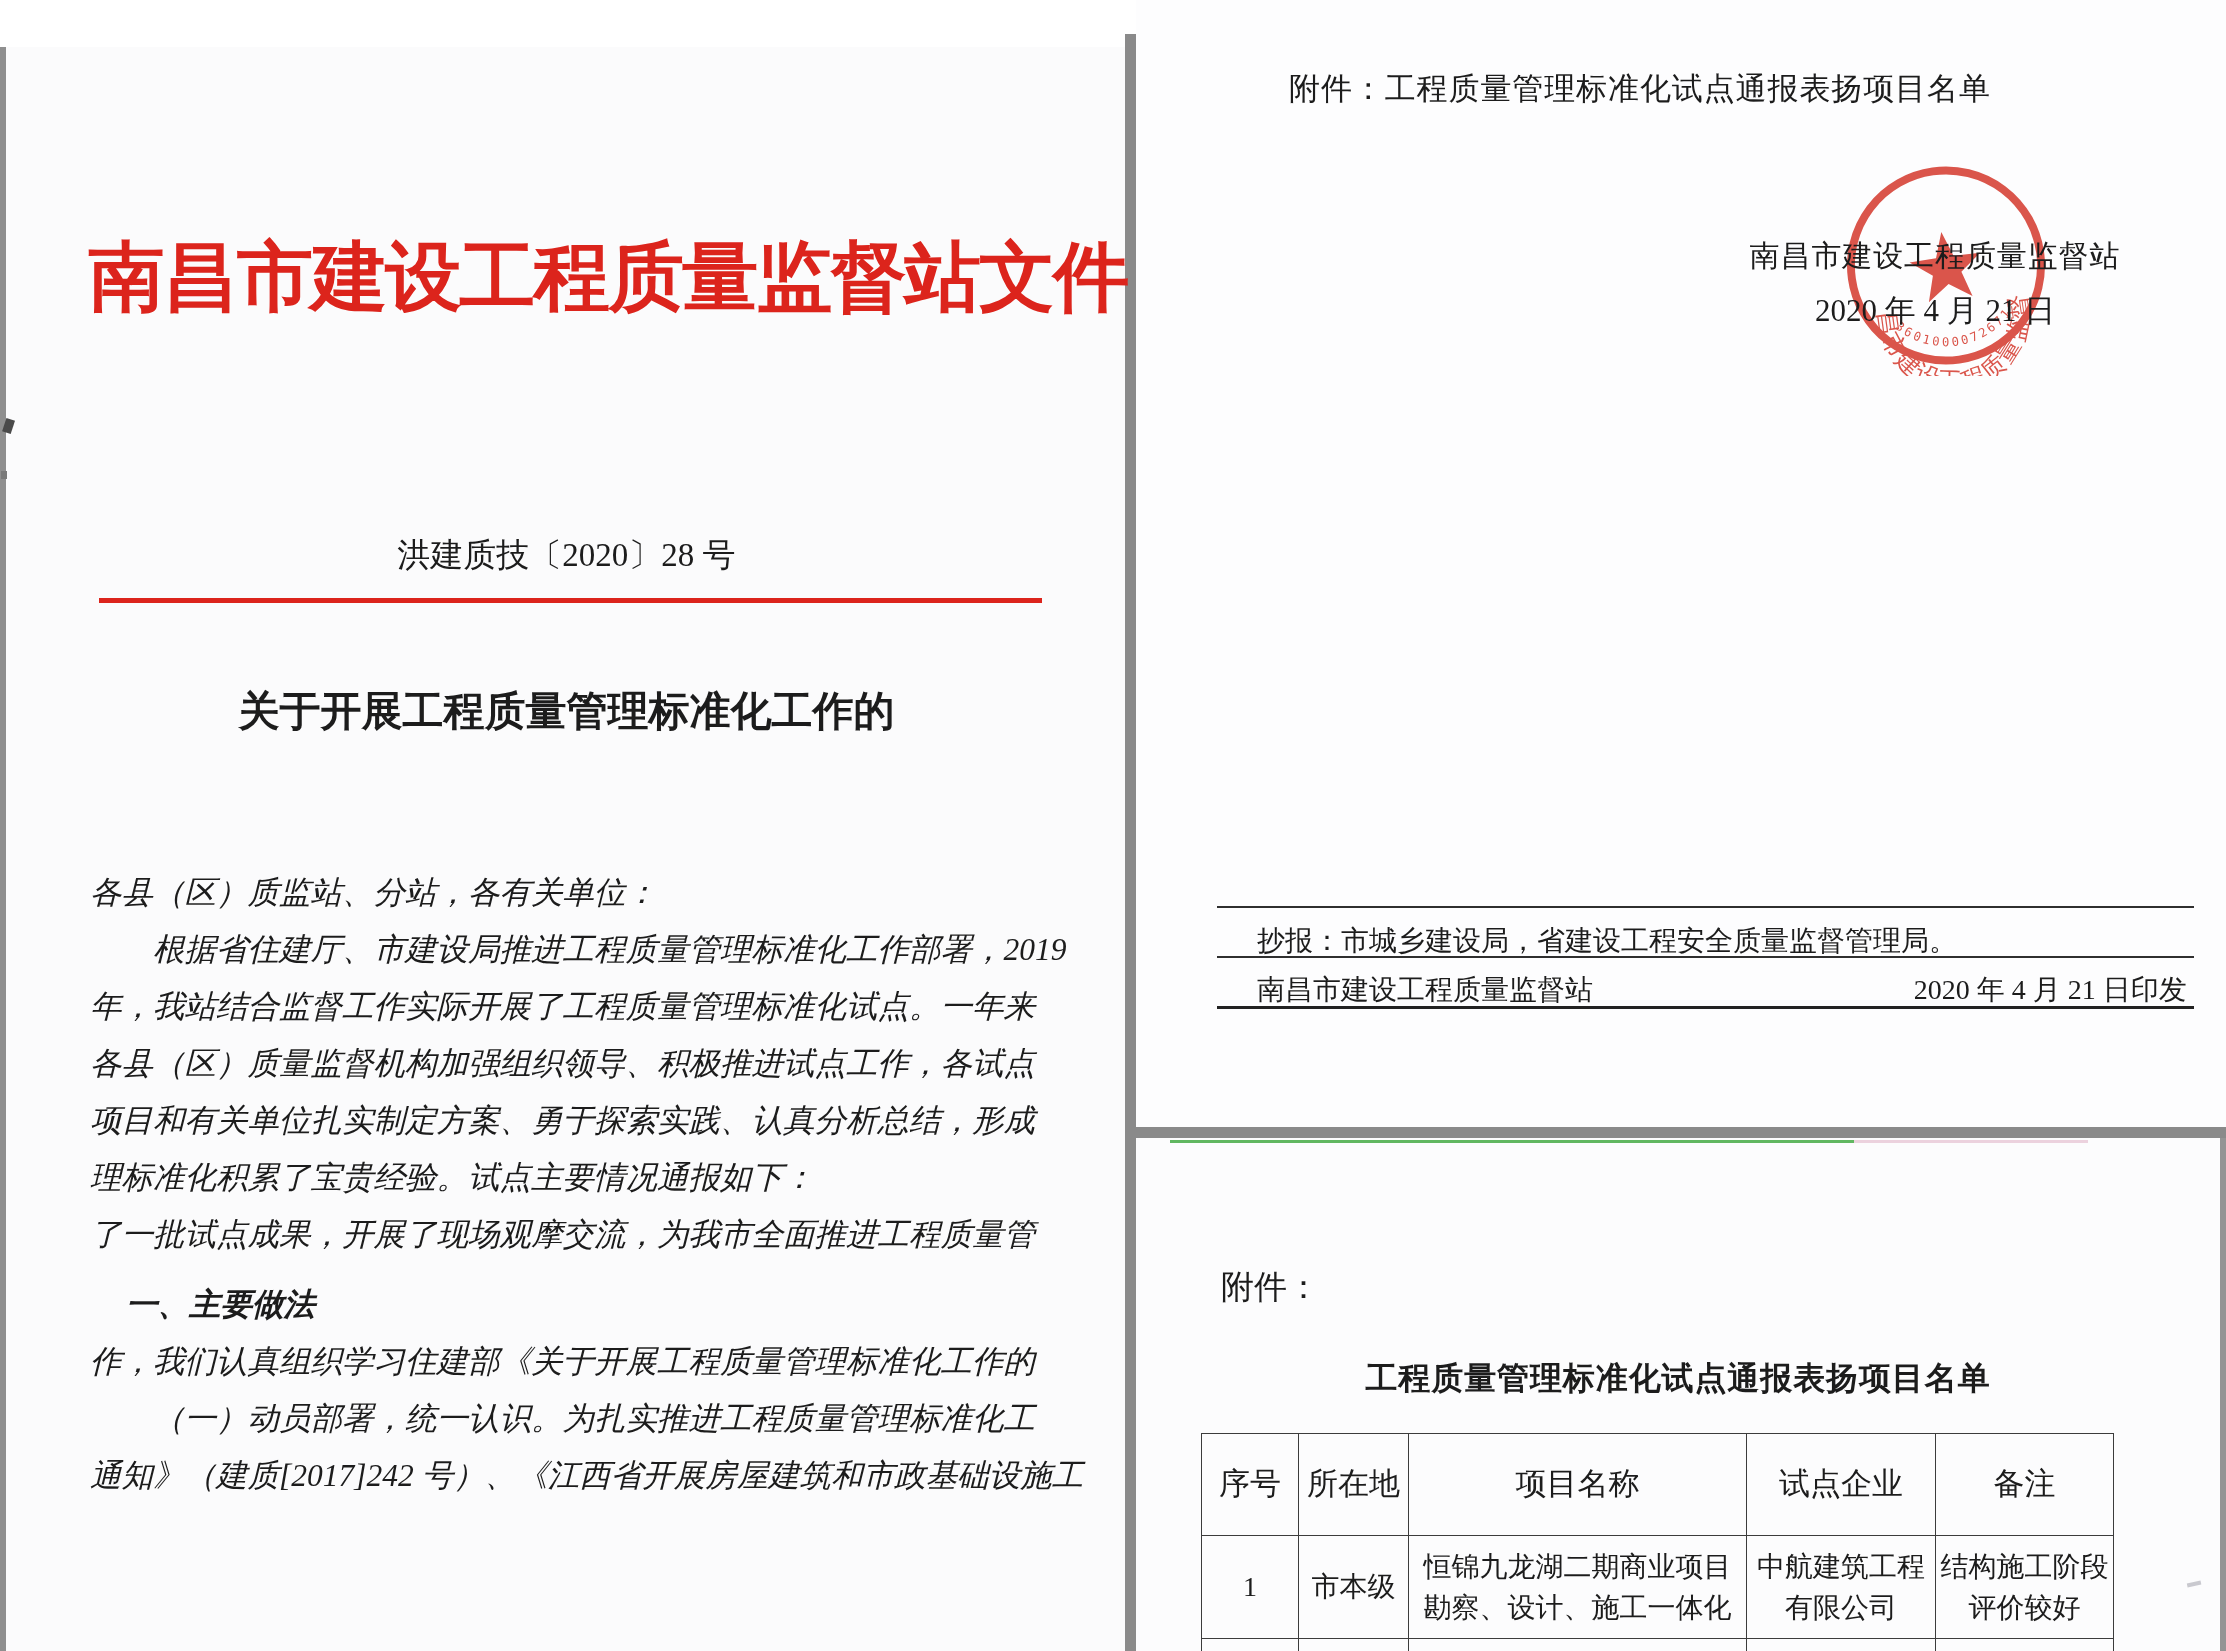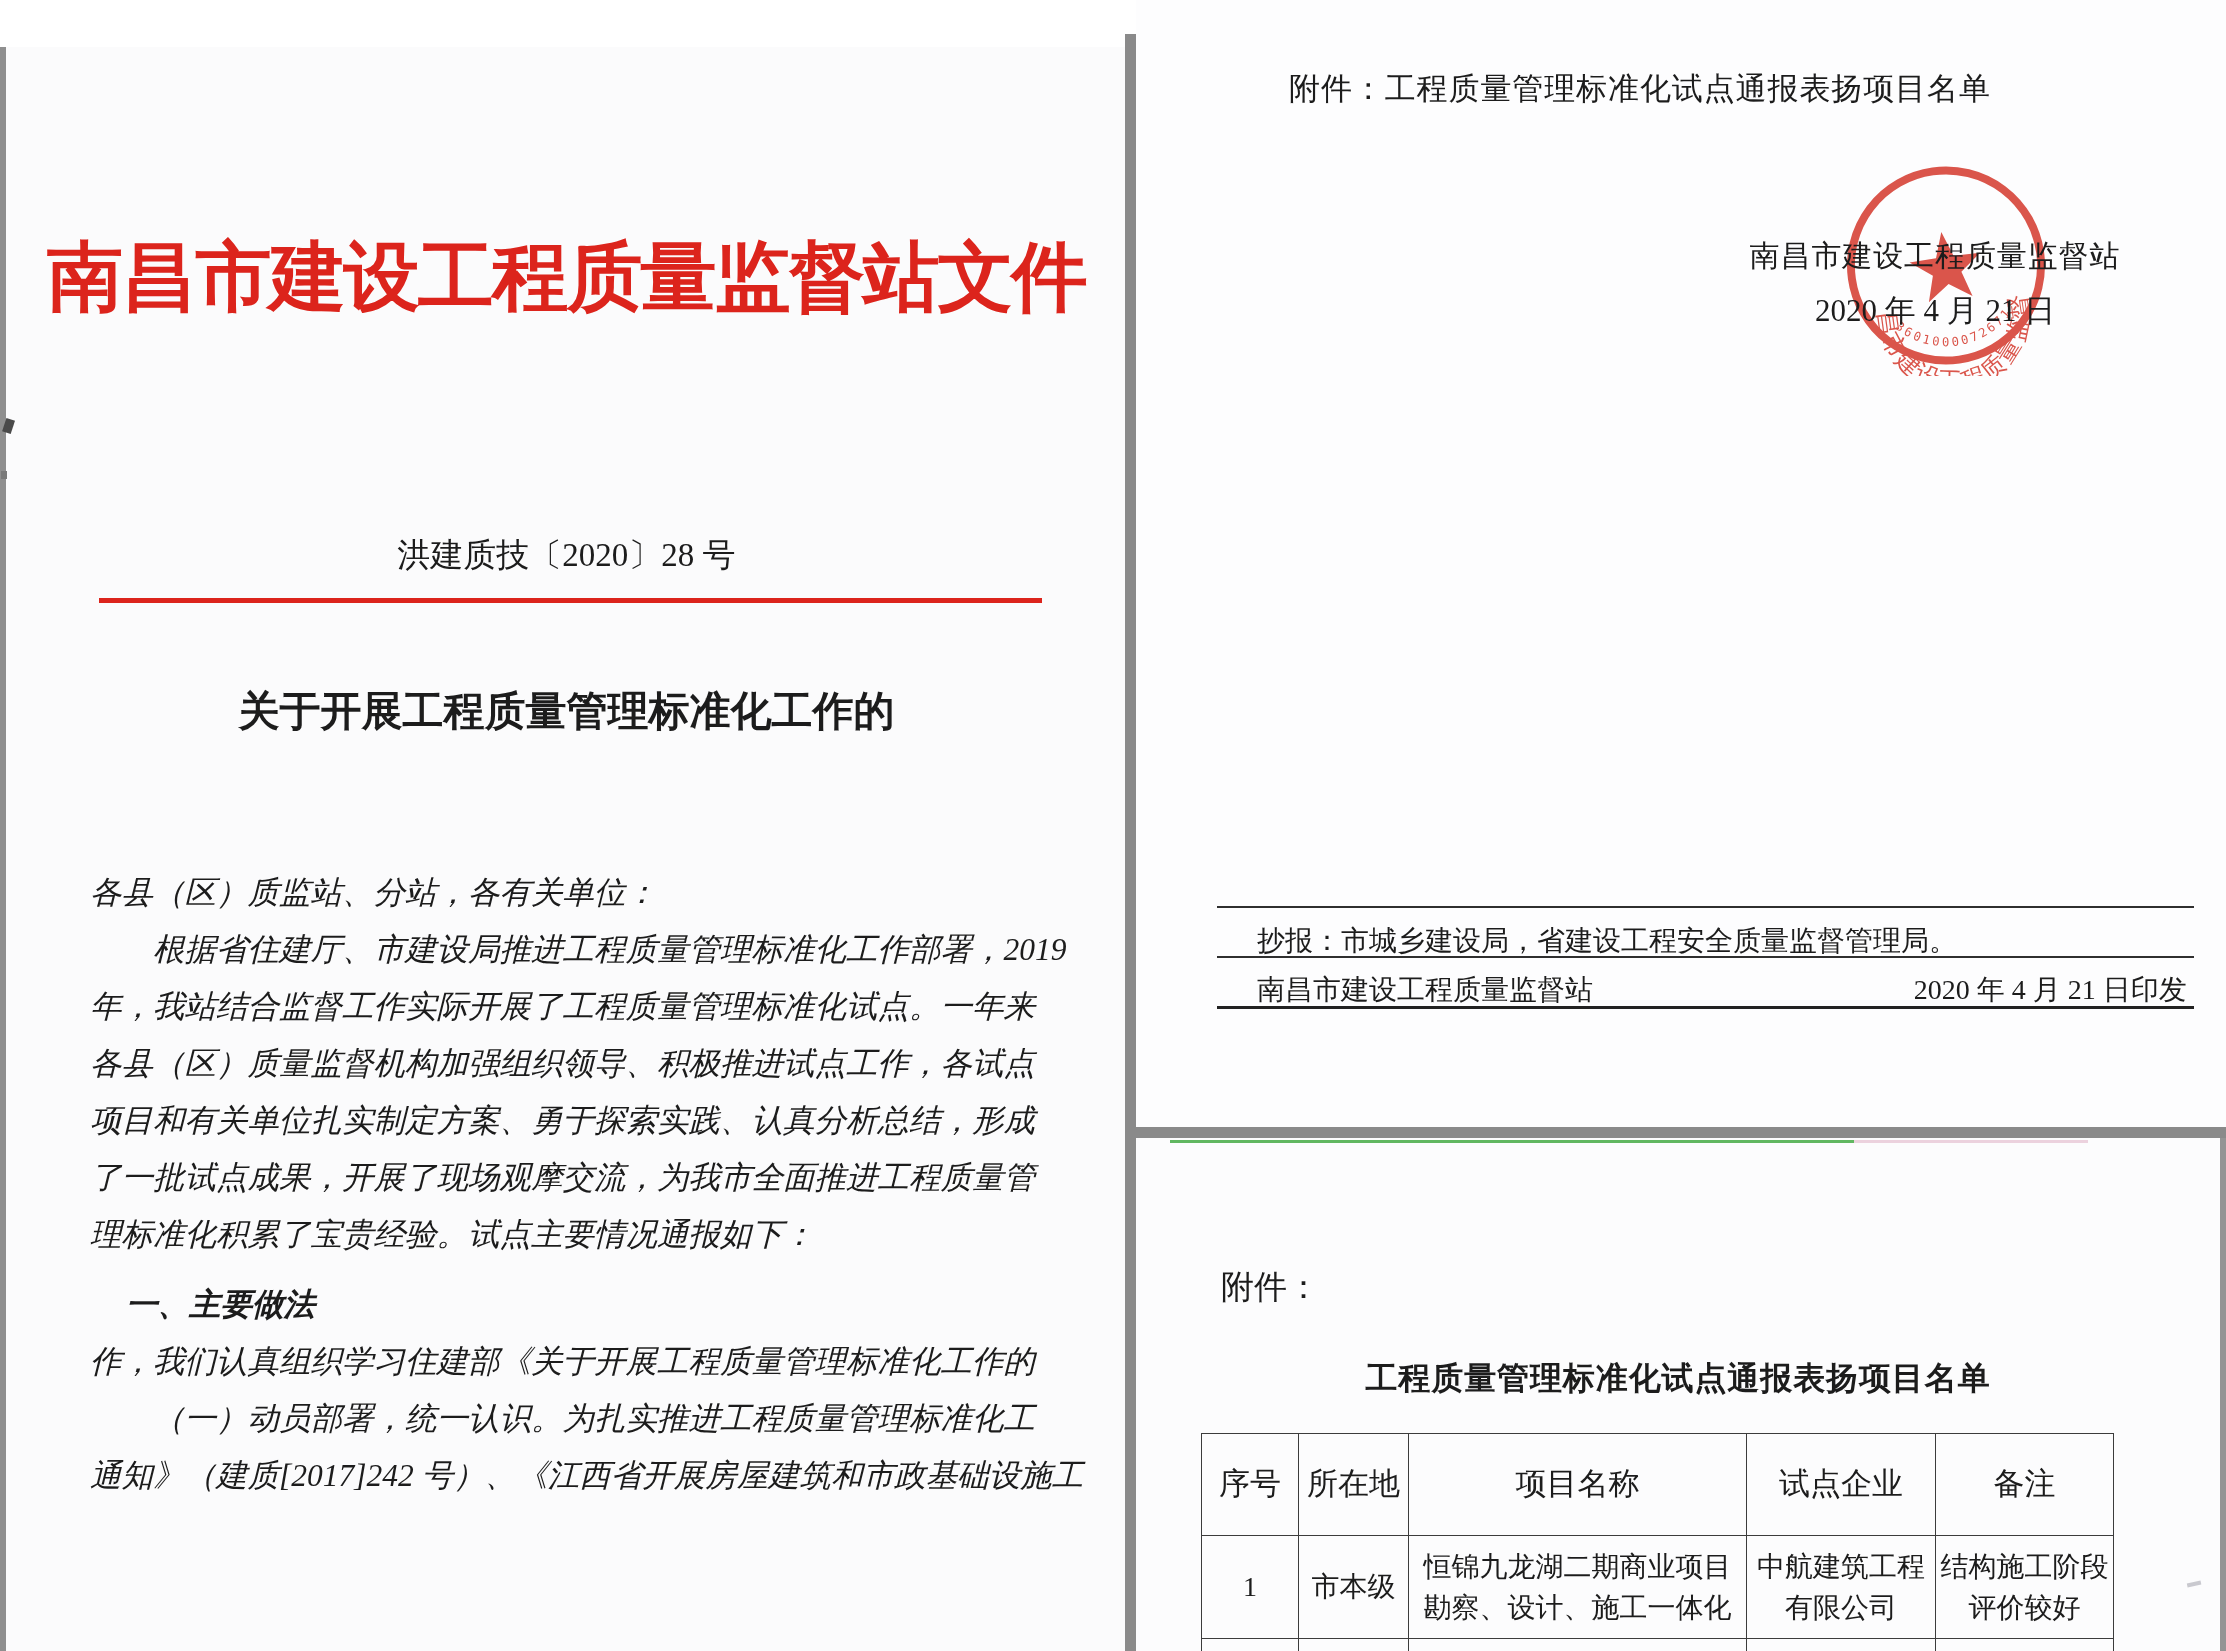--- a/index.html
+++ b/index.html
@@ -20,21 +20,21 @@
   .gap-v{left:1125px;top:34px;width:10.8px;height:1617px;background:#8a8a8a;}
   .gap-h{left:1125px;top:1127px;width:1102px;height:10.8px;background:#8a8a8a;}
   .edge-right-b{left:2220px;top:1138px;width:7.2px;height:514px;background:#949494;}
   .scanline-green{left:1170px;top:1140px;width:684px;height:2.7px;background:#3aa53a;opacity:.8;}
   .scanline-pink{left:1854px;top:1140px;width:234px;height:2.7px;background:#ecd2de;}
   .artifact1{left:3.6px;top:419px;width:9px;height:14.4px;background:#4a4a4a;transform:rotate(18deg);}
   .artifact2{left:0.9px;top:471px;width:6.3px;height:8px;background:#7a7a7a;}
   .artifact3{left:2187px;top:1582px;width:14.4px;height:3.6px;background:#c9c9cf;transform:rotate(-12deg);}
   
   .letterhead{
-    left:5.4px;top:232px;width:1122px;text-align:center;
+    left:5.4px;top:232px;width:1122px;text-align:right;
     font-size:76px;font-weight:900;letter-spacing:-1.8px;line-height:1.2;
     color:#dc241c;
   }
   .doc-number{left:5.4px;top:533px;width:1122px;text-align:center;font-size:33px;}
   .red-rule{left:99px;top:598px;width:943px;height:4.5px;background:#dc241c;}
   .doc-title{left:5.4px;top:684px;width:1122px;text-align:center;font-size:41px;font-weight:bold;}
   .body-block{left:90px;top:864px;width:985px;font-size:31.5px;line-height:57px;font-style:italic;}
   .body-block .line{white-space:nowrap;}
   .indent{text-indent:63px;}
   .hei{font-family:"Liberation Sans","DejaVu Sans",sans-serif;font-weight:bold;}
@@ -91,22 +91,22 @@
   <div class="abs red-rule"></div>
 
   <div class="abs doc-title">关于开展工程质量管理标准化工作的</div>
 
   <div class="abs body-block">
     <div class="line">各县（区）质监站、分站，各有关单位：</div>
     <div class="line indent">根据省住建厅、市建设局推进工程质量管理标准化工作部署，2019</div>
     <div class="line">年，我站结合监督工作实际开展了工程质量管理标准化试点。一年来</div>
     <div class="line">各县（区）质量监督机构加强组织领导、积极推进试点工作，各试点</div>
     <div class="line">项目和有关单位扎实制定方案、勇于探索实践、认真分析总结，形成</div>
+    <div class="line">理标准化积累了宝贵经验。试点主要情况通报如下：</div>
     <div class="line">了一批试点成果，开展了现场观摩交流，为我市全面推进工程质量管</div>
-    <div class="line">理标准化积累了宝贵经验。试点主要情况通报如下：</div>
     <div class="line heading-line"><span class="hei">一、主要做法</span></div>
     <div class="line">作，我们认真组织学习住建部《关于开展工程质量管理标准化工作的</div>
     <div class="line indent">（一）动员部署，统一认识。为扎实推进工程质量管理标准化工</div>
     <div class="line">通知》（建质[2017]242 号）、《江西省开展房屋建筑和市政基础设施工</div>
   </div>
 
   <div class="abs attach-ref">附件：工程质量管理标准化试点通报表扬项目名单</div>
 
   <div class="abs seal-box">
     <svg width="216" height="221" viewBox="0 0 300 300">

